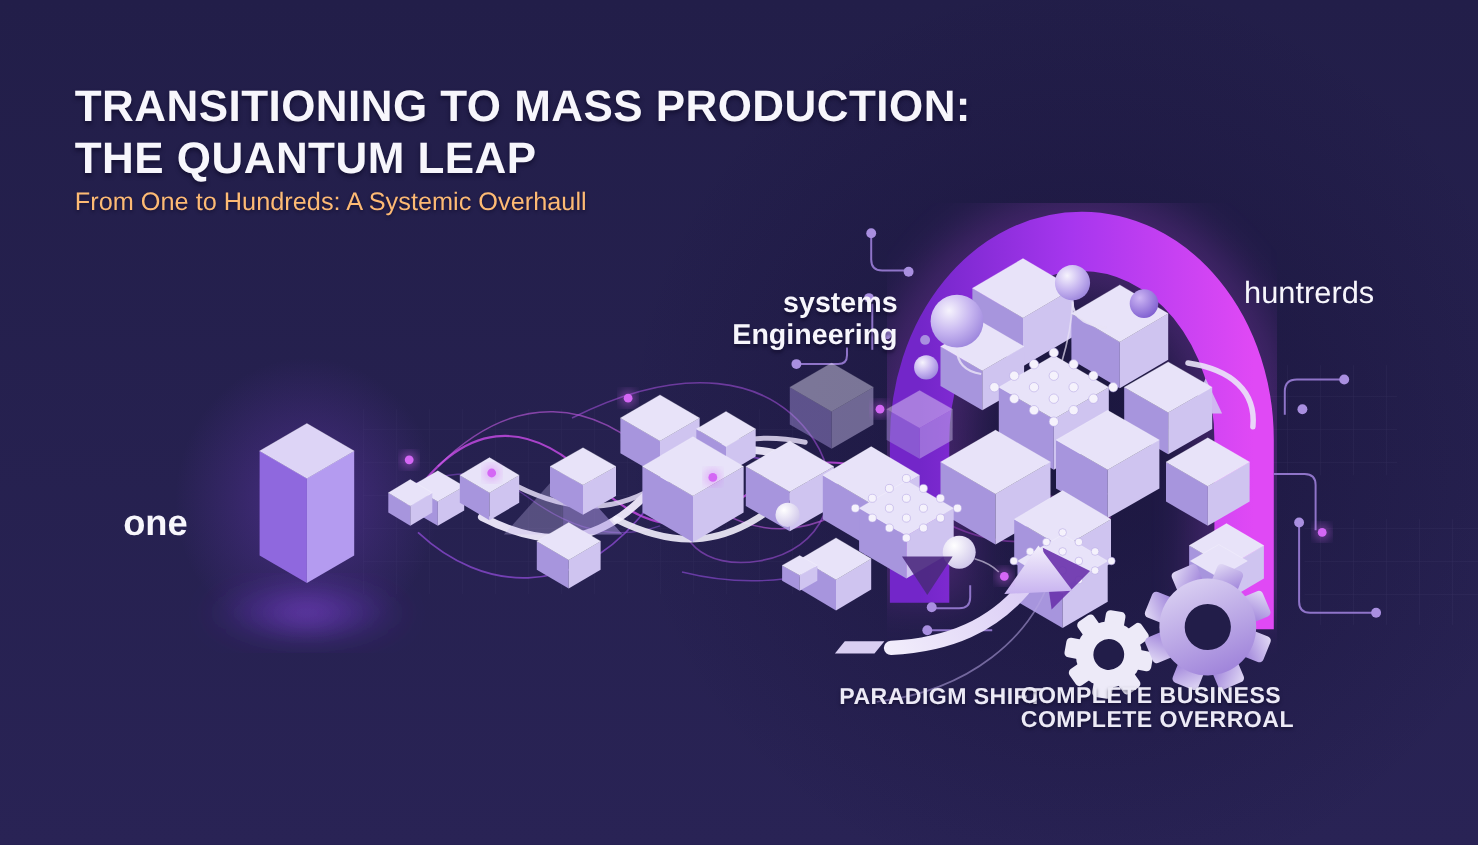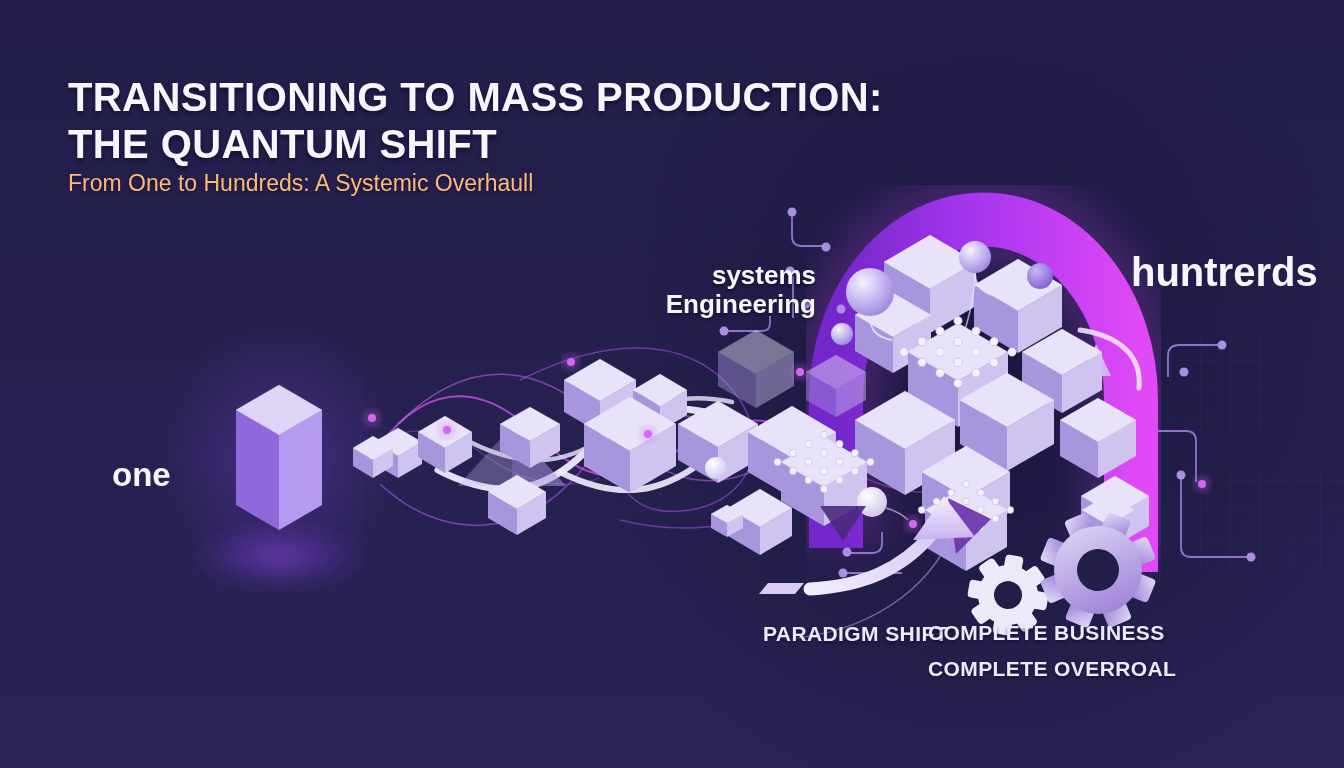--- a/index.html
+++ b/index.html
@@ -18,26 +18,26 @@
   .subtitle{
     left:68px;top:170px;font-size:23px;font-weight:400;color:#fdba74;
     text-shadow:0 2px 3px rgba(10,6,32,.45);
   }
   .label-one{left:112px;top:456px;font-size:33px;font-weight:700;}
   .label-systems{
     left:616px;top:261px;width:200px;text-align:right;
     font-size:26px;line-height:29px;font-weight:700;
     text-shadow:0 2px 3px rgba(10,6,32,.5);
   }
-  .label-hundreds{left:1131px;top:250px;font-size:40px;font-weight:700;text-align:right;}
+  .label-hundreds{left:1131px;top:250px;font-size:28px;font-weight:400;text-align:right;}
   .cap{font-size:21px;font-weight:600;letter-spacing:.4px;color:#eceaf6;
        text-shadow:0 2px 3px rgba(10,6,32,.5);}
   .cap-paradigm{left:763px;top:622px;}
   .cap-technical{left:928px;top:621px;}
-  .cap-overhaul{left:928px;top:657px;}
+  .cap-overhaul{left:928px;top:643px;}
 </style>
 </head>
 <body>
 
 <div id="stage">
 
 <svg id="art" width="1344" height="768" viewBox="0 0 1344 768" xmlns="http://www.w3.org/2000/svg">
   <defs>
     <linearGradient id="bgGrad" x1="0" y1="0" x2="0" y2="1">
       <stop offset="0" stop-color="#221e49"></stop>
@@ -425,21 +425,21 @@
         <circle cx="800" cy="372" r="4" fill="#d467f5"></circle>
         <circle cx="913" cy="524" r="8" fill="#d467f5" opacity="0.35" filter="url(#blurS)"></circle>
         <circle cx="913" cy="524" r="4" fill="#d467f5"></circle>
         <circle cx="1202" cy="484" r="8" fill="#d467f5" opacity="0.35" filter="url(#blurS)"></circle>
         <circle cx="1202" cy="484" r="4" fill="#d467f5"></circle>
       </g>
 </svg>
 
   <div class="txt title">
     <div>TRANSITIONING TO MASS PRODUCTION:</div>
-    <div>THE QUANTUM SHIFT</div>
+    <div>THE QUANTUM LEAP</div>
   </div>
   <div class="txt subtitle">From One to Hundreds: A Systemic Overhaull</div>
 
   <div class="txt label-one">one</div>
 
   <div class="txt label-systems">
     <div>systems</div>
     <div>Engineering</div>
   </div>
 

